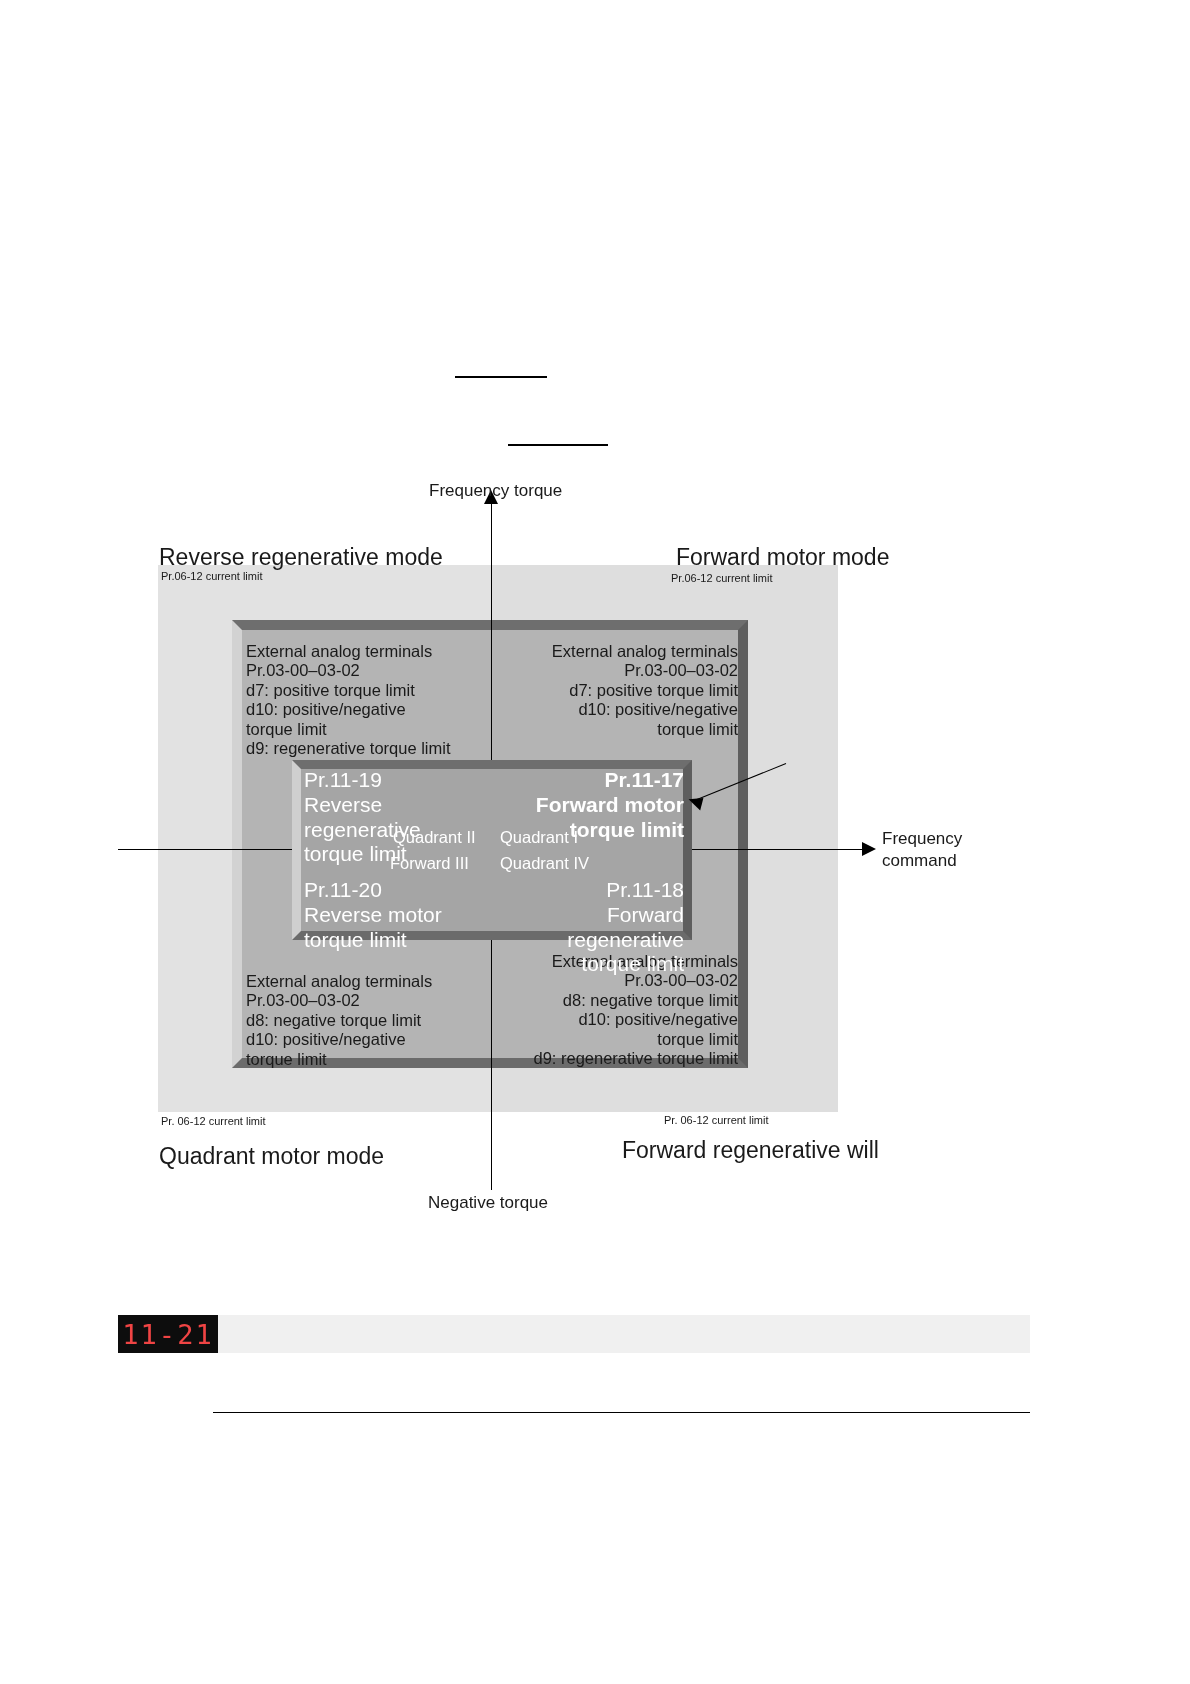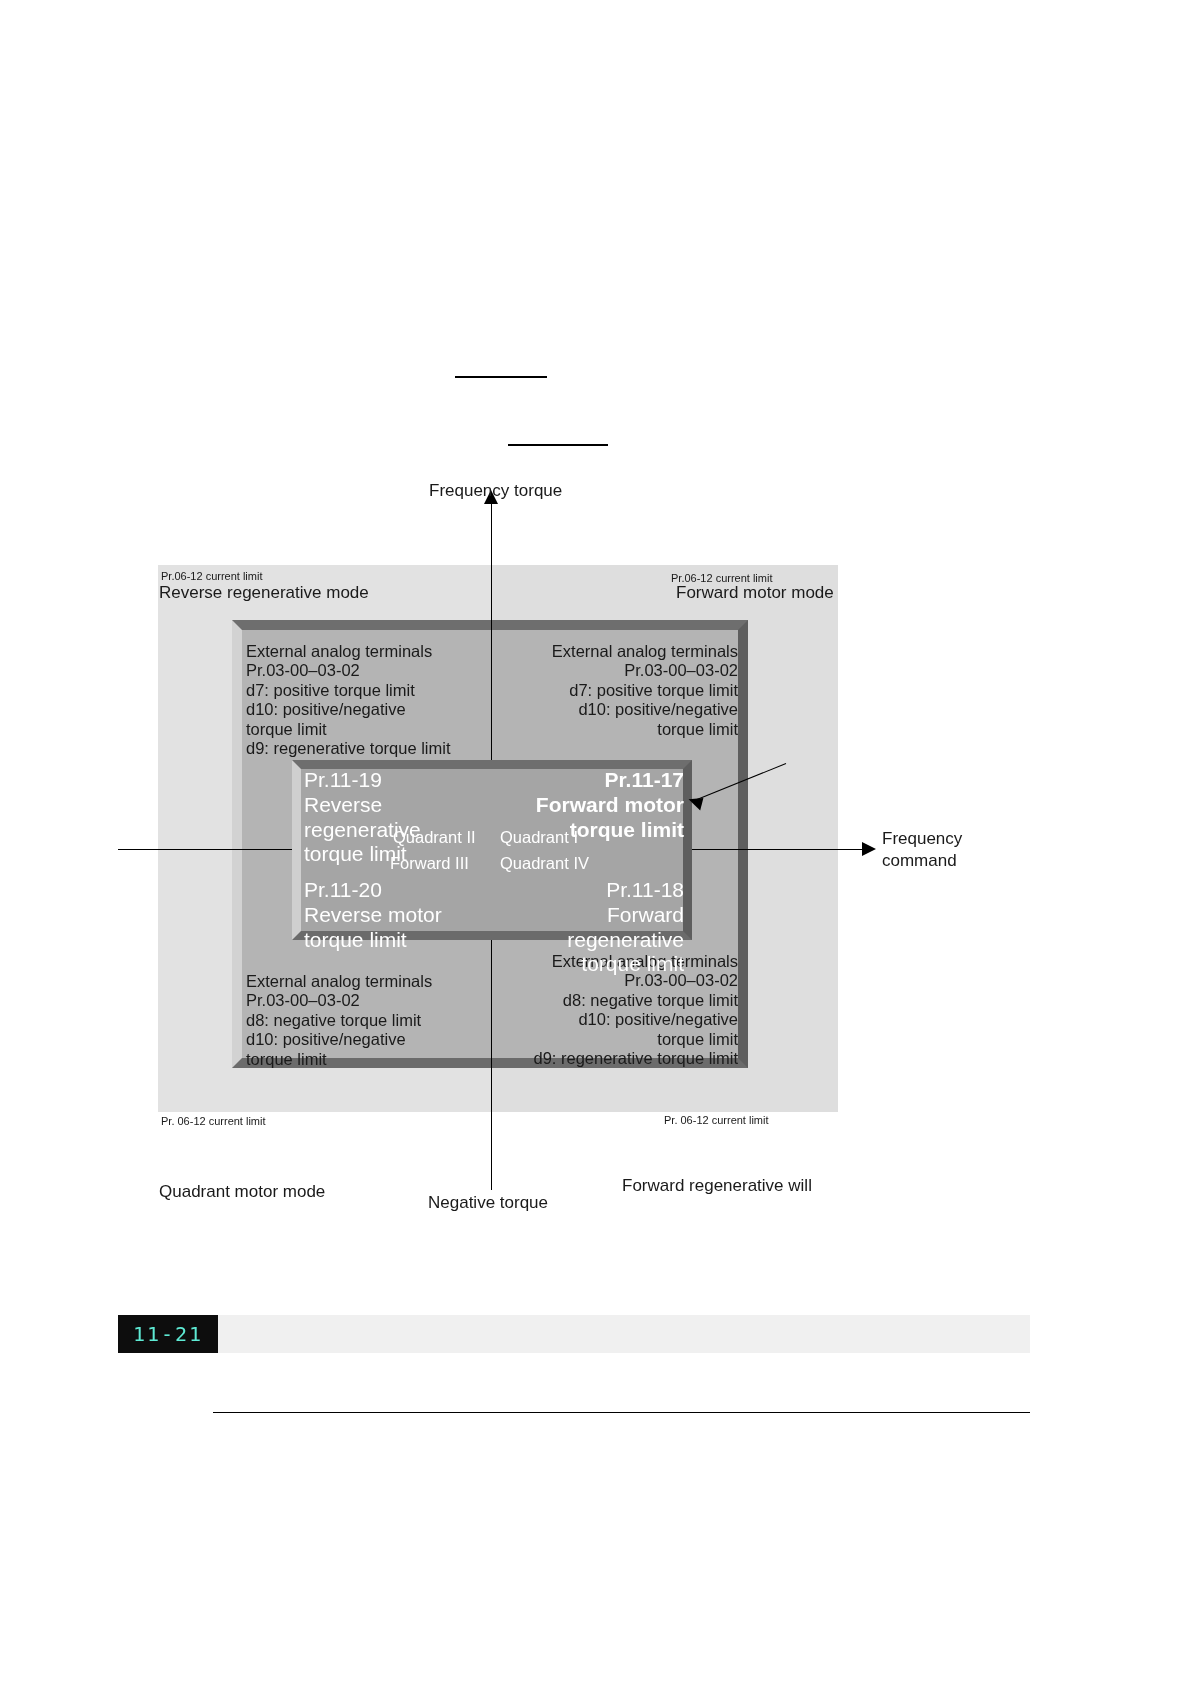--- a/index.html
+++ b/index.html
@@ -87,23 +87,22 @@
     white-space: nowrap;
     color: #1a1a1a;
   }
   .lbl-pos-torque { left: 429px; top: 10px; }
   .lbl-neg-torque { left: 428px; top: 722px; }
   .lbl-freq-cmd   { left: 882px; top: 358px; white-space: normal; width: 120px; }
 
   
   .mode-label {
     position: absolute;
-    font-size: 17px;
+    font-size: 23px;
     white-space: nowrap;
-    margin-top: 39px;
   }
   .mode-rev-regen { left: 159px; top: 74px; }
   .mode-fwd-motor { left: 676px; top: 74px; }
   .mode-rev-motor { left: 159px; top: 673px; }
   .mode-fwd-regen { left: 622px; top: 667px; }
 
   
   .cl-label {
     position: absolute;
     font-size: 11px;
@@ -227,23 +226,23 @@
     height: 38px;
     background: #f0f0f0;
   }
   #page-badge {
     position: absolute;
     left: 118px;
     top: 1315px;
     width: 100px;
     height: 38px;
     background: #0d0d0d;
-    color: #5eead4;
+    color: #ef4444;
     font-family: "DejaVu Sans Mono", monospace;
-    font-size: 20px;
+    font-size: 27px;
     letter-spacing: 2px;
     display: flex;
     align-items: center;
     justify-content: center;
   }
   #footer-rule {
     position: absolute;
     left: 213px;
     top: 1412px;
     width: 817px;

